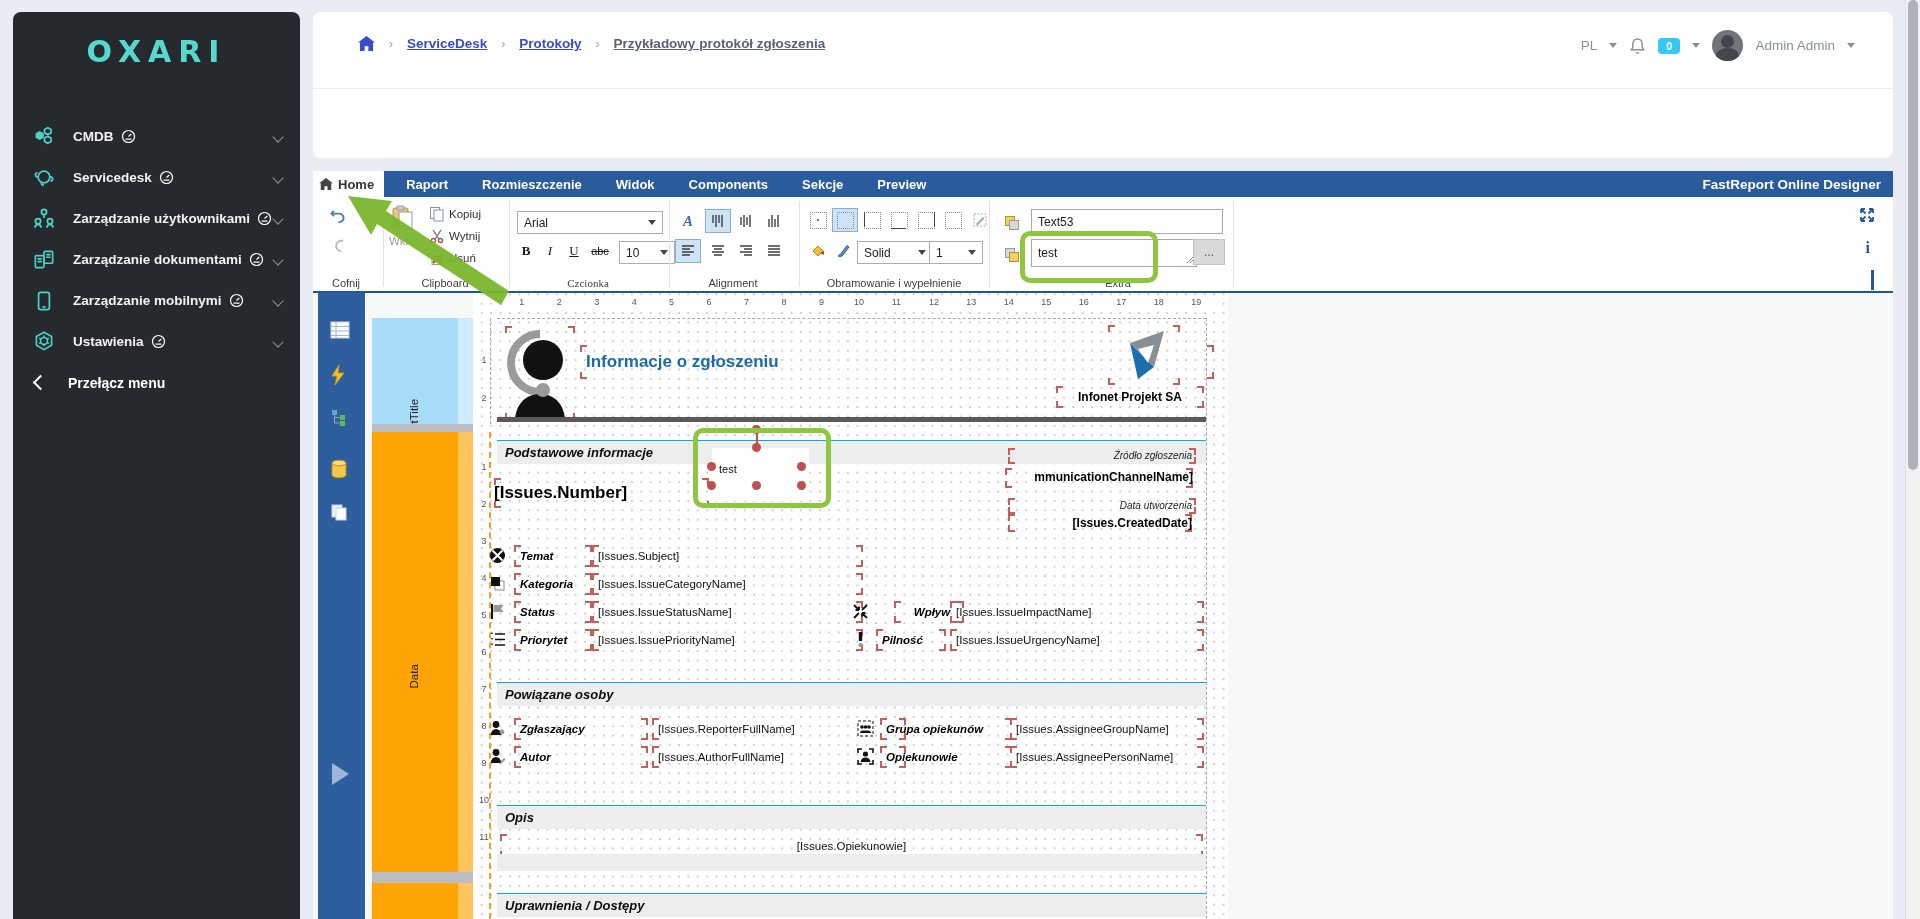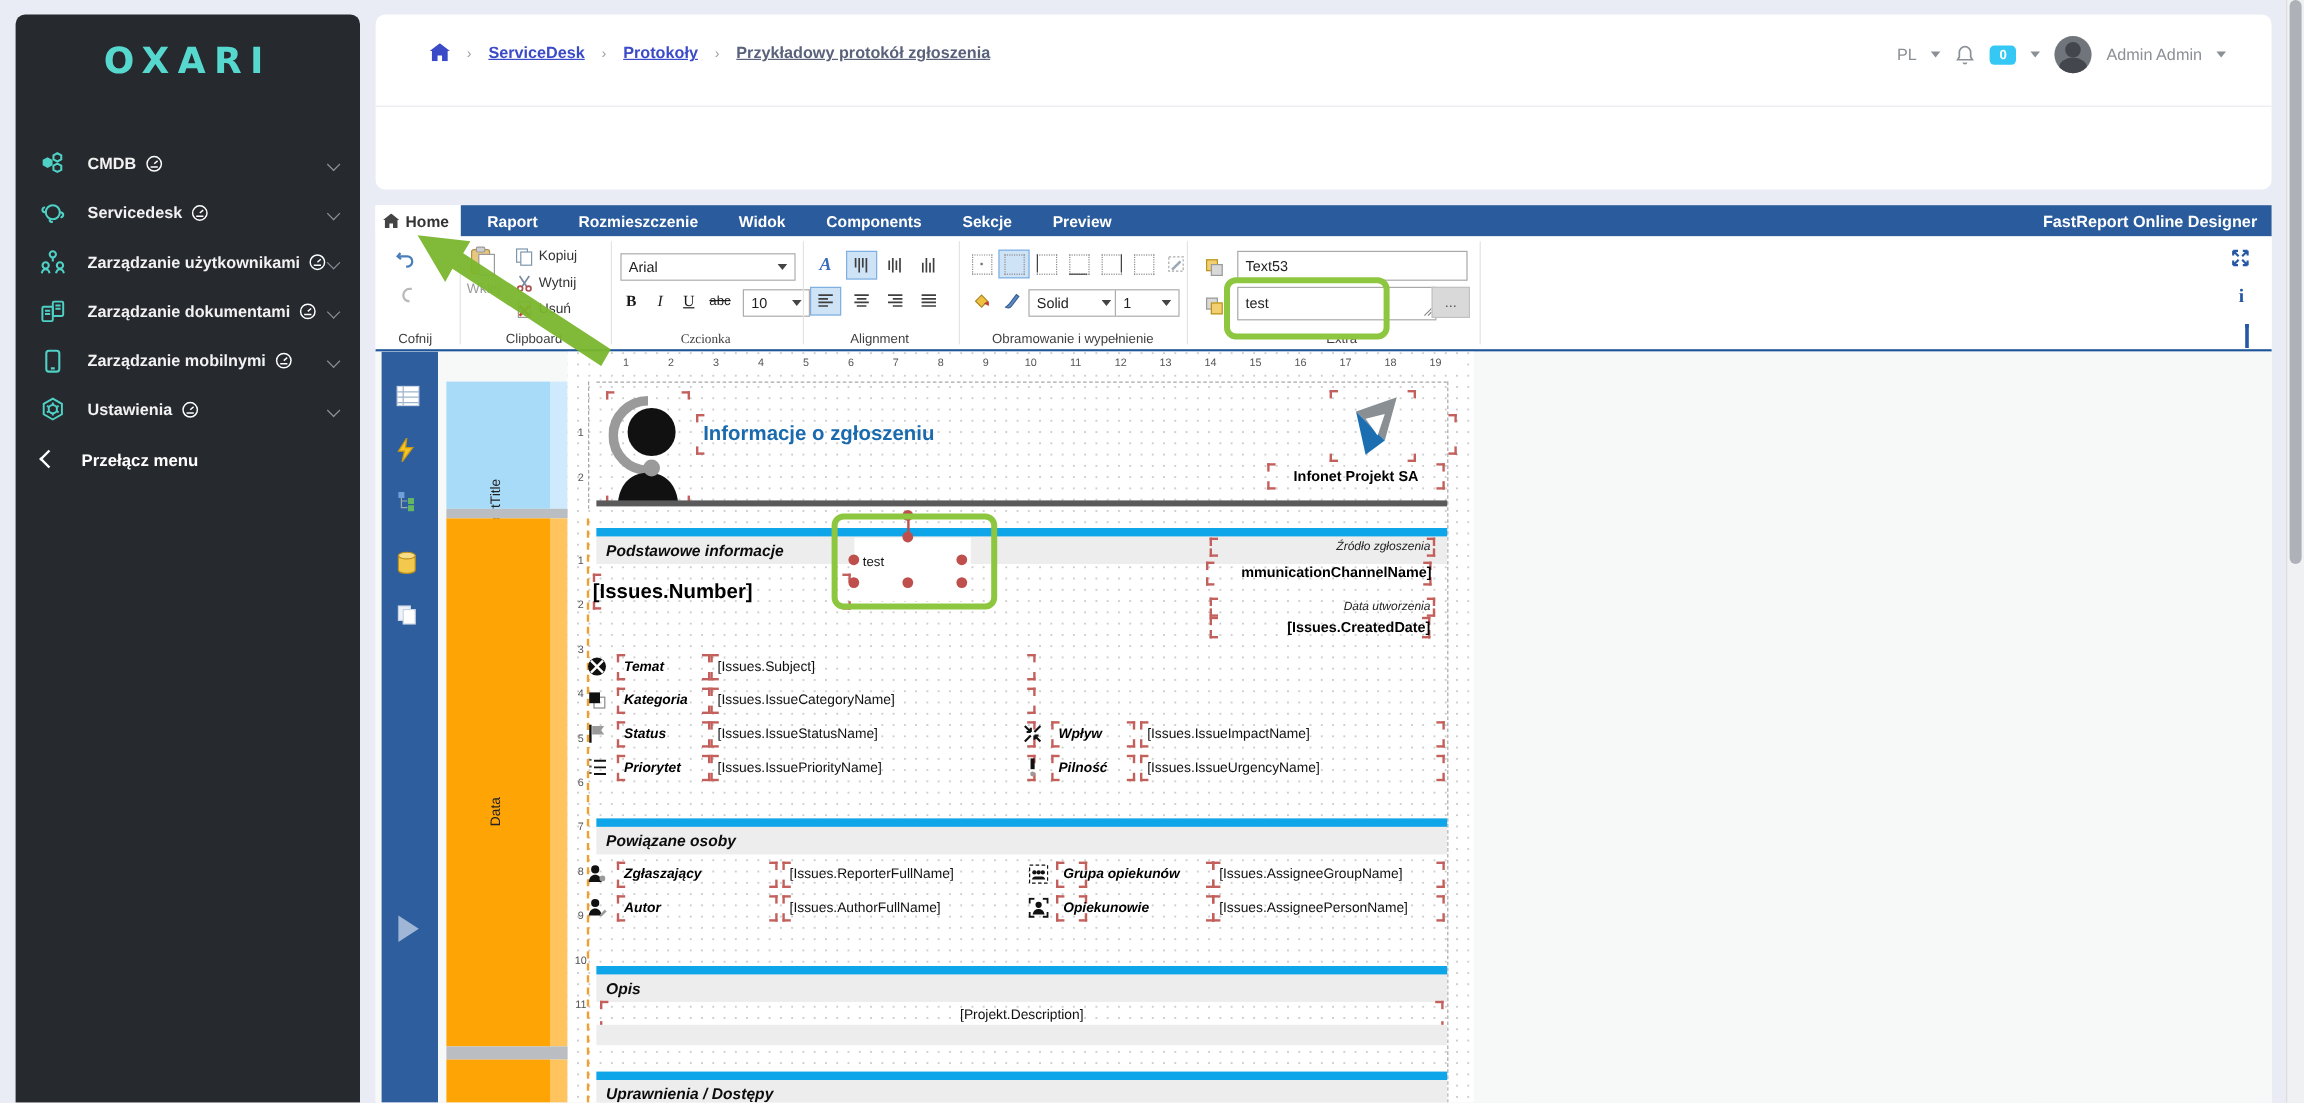--- a/index.html
+++ b/index.html
@@ -80,21 +80,21 @@
   .banddiv{position:absolute;left:59px;width:834px;background:#babdc1;}
   .page{position:absolute;left:160px;top:0;width:755px;height:626px;background:#fff;background-image:radial-gradient(#cdcdcd 1px,transparent 1px);background-size:9.4px 9.4px;background-position:4px 6px;}
   .rulerh{position:absolute;left:190px;top:4px;width:712px;height:14px;display:flex;background:#fff;}
   .rulerh span{flex:1;text-align:center;font-size:9px;color:#555;}
   .rulerv{position:absolute;display:flex;flex-direction:column;width:16px;text-align:center;background:transparent;}
   .rulerv span{font-size:9px;color:#555;}
   .dash-t{position:absolute;border-top:1px dashed #a8a8a8;}
   .dash-v{position:absolute;border-left:1px dashed #a8a8a8;}
   .dash-o{position:absolute;border-left:2px dashed #f0a030;}
   .darkbar{position:absolute;background:#5a5a5a;}
-  .secbar{position:absolute;left:184px;width:709px;height:23px;background:#ededed;border-top:7px solid #0ea5e9;display:flex;align-items:center;}
+  .secbar{position:absolute;left:184px;width:709px;height:23px;background:#ededed;border-top:1px solid #0ea5e9;display:flex;align-items:center;}
   .secbar span{font-size:13px;font-weight:bold;font-style:italic;color:#0d0d0d;padding-left:8px;}
   .graystrip{position:absolute;left:184px;width:709px;background:#ededed;}
 
   
   .obj{position:absolute;background-repeat:no-repeat;background-image:
     linear-gradient(#c4605c,#c4605c),linear-gradient(#c4605c,#c4605c),
     linear-gradient(#c4605c,#c4605c),linear-gradient(#c4605c,#c4605c),
     linear-gradient(#c4605c,#c4605c),linear-gradient(#c4605c,#c4605c),
     linear-gradient(#c4605c,#c4605c),linear-gradient(#c4605c,#c4605c);
     background-size:7px 2px,2px 7px,7px 2px,2px 7px,7px 2px,2px 7px,7px 2px,2px 7px;
@@ -611,21 +611,21 @@
       <svg class="fico" style="left:176px;top:338px;" viewBox="0 0 17 17" stroke="#111">
           <path d="M6 3h10M6 8.5h10M6 14h10" stroke-width="1.6"></path>
           <path d="M2 2.2h2M2 7.7h2M2 13.2h2" stroke-width="1.6" stroke="#555"></path>
         </svg>
       <div class="obj t-flabel" style="left:201px;top:336px;width:72px;height:22px;padding-left:6px;">Priorytet</div>
       <div class="obj t-fval" style="left:279px;top:336px;width:265px;height:22px;padding-left:6px;">[Issues.IssuePriorityName]</div>
 
       <svg class="fico" style="left:539px;top:310px;" viewBox="0 0 17 17" stroke="#111" stroke-width="1.8" fill="#111">
           <path d="M2 2l5 5M7 7H3.5M7 7V3.5M15 15l-5-5M10 10h3.5M10 10v3.5M15 2l-5 5M2 15l5-5"></path>
         </svg>
-      <div class="obj t-flabel" style="left:563px;top:308px;width:64px;height:22px;padding-left:6px;">Wpływ</div>
+      <div class="obj t-flabel" style="left:581px;top:308px;width:64px;height:22px;padding-left:6px;text-align:center;">Wpływ</div>
       <div class="obj t-fval" style="left:637px;top:308px;width:248px;height:22px;padding-left:6px;">[Issues.IssueImpactName]</div>
 
       <svg class="fico" style="left:539px;top:338px;" viewBox="0 0 17 17">
           <rect x="6.8" y="1" width="3.4" height="9" fill="#111"></rect>
           <circle cx="8.5" cy="14" r="2" fill="#9a9a9a"></circle>
         </svg>
       <div class="obj t-flabel" style="left:563px;top:336px;width:64px;height:22px;padding-left:6px;">Pilność</div>
       <div class="obj t-fval" style="left:637px;top:336px;width:248px;height:22px;padding-left:6px;">[Issues.IssueUrgencyName]</div>
 
       <div class="secbar" style="top:389px;">
@@ -662,21 +662,21 @@
           <path d="M1 5V1h4M12 1h4v4M16 12v4h-4M5 16H1v-4" fill="none" stroke="#111" stroke-width="1.6"></path>
           <circle cx="8.5" cy="6" r="2.6" fill="#111"></circle>
           <path d="M3.5 14c.5-3 2.5-4.4 5-4.4s4.5 1.4 5 4.4z" fill="#111"></path>
         </svg>
       <div class="obj t-flabel" style="left:567px;top:453px;width:126px;height:22px;padding-left:6px;">Opiekunowie</div>
       <div class="obj t-fval" style="left:697px;top:453px;width:188px;height:22px;padding-left:6px;">[Issues.AssigneePersonName]</div>
 
       <div class="secbar" style="top:512px;">
           <span>Opis</span>
         </div>
-      <div class="obj t-desc" style="left:187px;top:541px;width:703px;height:24px;">[Projekt.Description]</div>
+      <div class="obj t-desc" style="left:187px;top:541px;width:703px;height:24px;">[Issues.Opiekunowie]</div>
       <div class="graystrip" style="top:561px;height:17px;"></div>
 
       <div class="secbar" style="top:600px;">
           <span>Uprawnienia / Dostępy</span>
         </div>
     </div>
   </section>
 
   <div class="ring" style="left:1020px;top:231px;width:128px;height:42px;"></div>
   <div class="ring" style="left:693px;top:428px;width:128px;height:70px;"></div>

